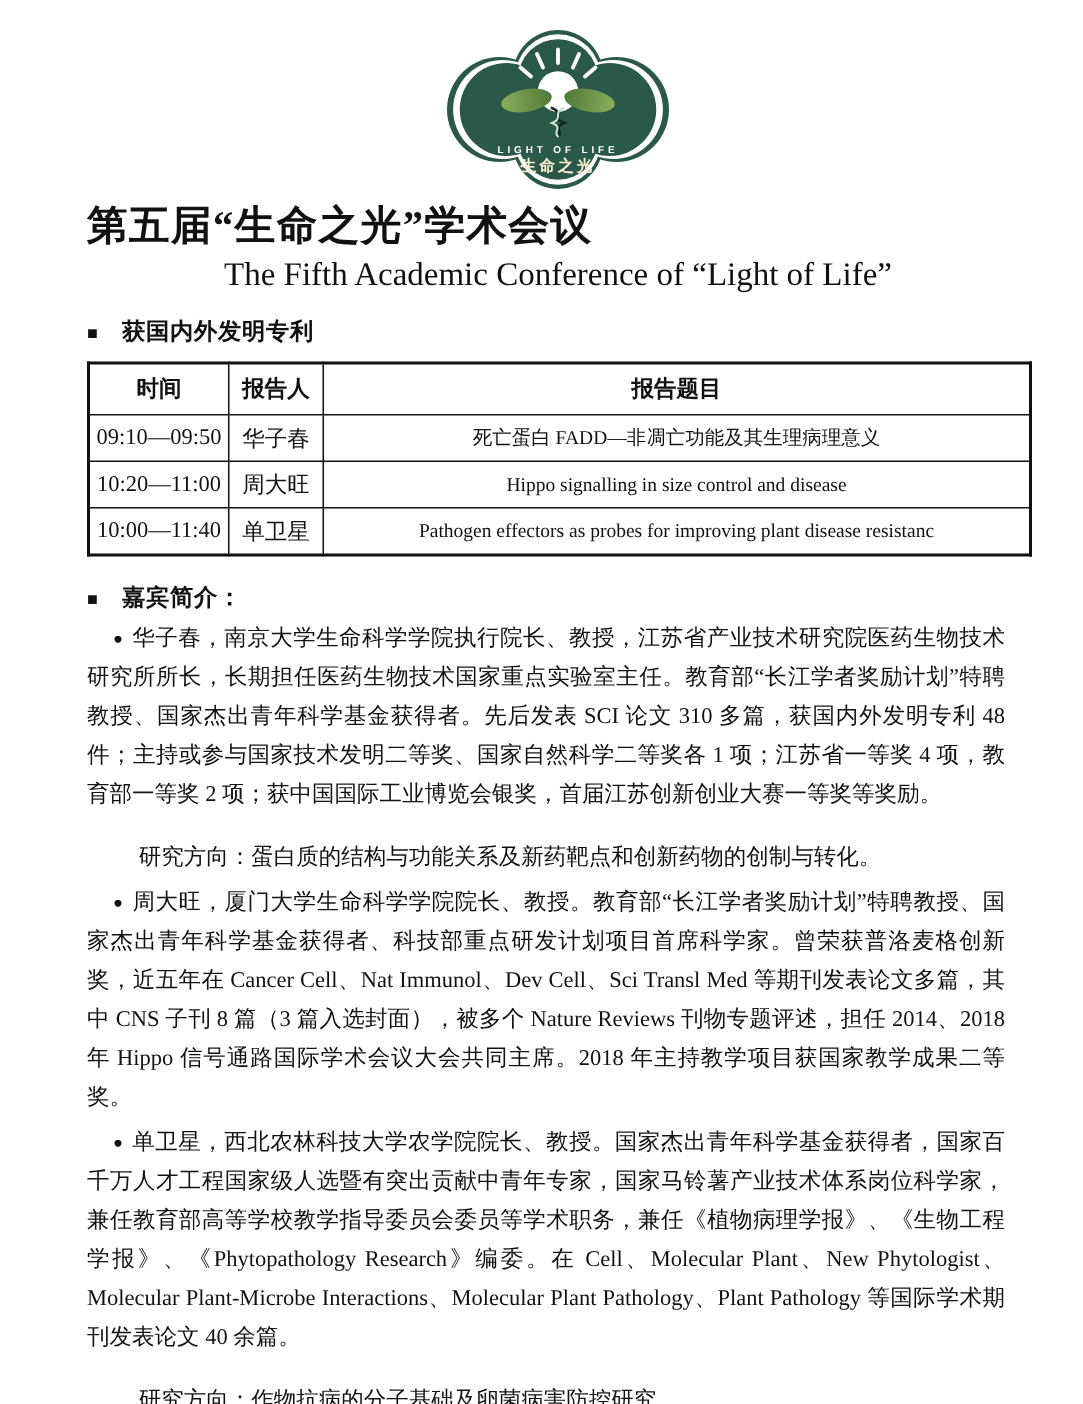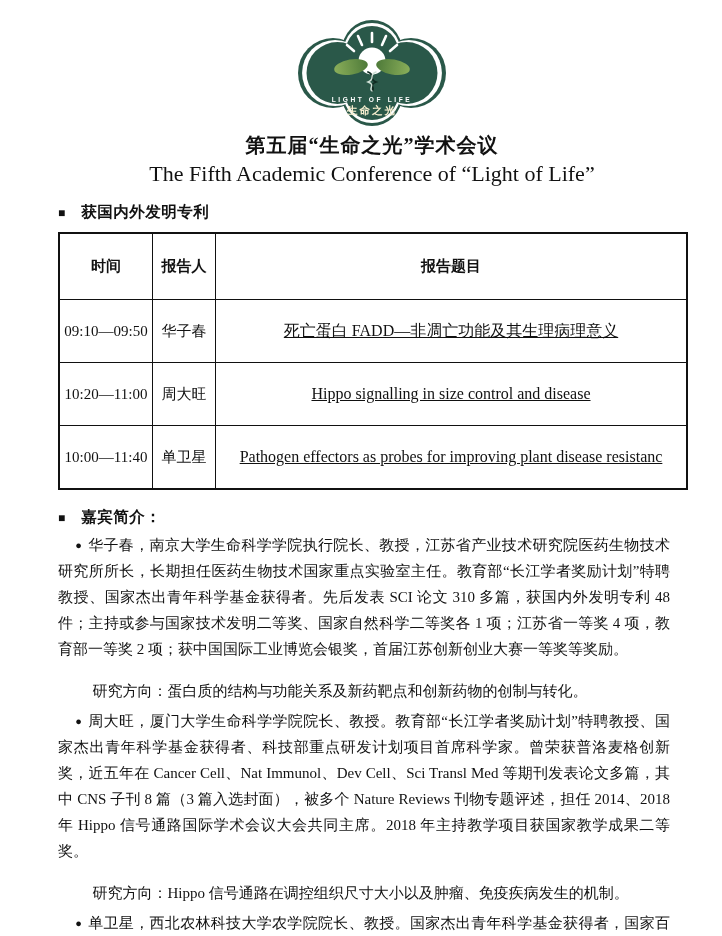--- a/index.html
+++ b/index.html
@@ -8,41 +8,41 @@
     font-family:"Liberation Serif","DejaVu Serif",serif;
     color:#111;
   }
   .page{box-sizing:border-box;width:722px;height:780px;padding:20px 36px 0 58px;}
 
   
   .logo-wrap{text-align:center;margin:0 auto 4px auto;height:106px;}
 
   
   .title{
-    text-align:center;font-size:20px;font-weight:bold;letter-spacing:1px;
+    font-size:27px;font-weight:bold;letter-spacing:1px;
     color:#111;margin:6px 0 2px 0;font-family:"Liberation Serif","DejaVu Serif",serif;
   }
   .subtitle{text-align:center;font-size:22px;color:#111;margin:2px 0 0 0;}
 
   
   .section-head{display:flex;align-items:center;margin-top:15px;}
   .sq-bullet{font-size:12px;line-height:1;margin-right:16px;}
   .section-label{font-size:15.5px;font-weight:bold;letter-spacing:0.5px;}
 
   
   table.sched{
     width:630px;border-collapse:collapse;margin-top:9px;
     border:2px solid #111;font-size:15px;table-layout:fixed;
   }
-  table.sched th,table.sched td{border:1px solid #111;text-align:center;padding:16px 3px;overflow:hidden;}
+  table.sched th,table.sched td{border:1px solid #111;text-align:center;padding:0 3px;overflow:hidden;}
   table.sched th{height:33px;font-weight:bold;font-size:15px;}
   table.sched td{height:30px;white-space:nowrap;}
   .col-time{width:86px;}
   .col-speaker{width:56px;font-family:Liberation Mono, monospace;}
-  td.talk-title{font-size:16px;text-decoration:underline;}
+  td.talk-title{font-size:13px;}
 
   
   .profiles{width:612px;margin-top:2px;}
   .bio{
     font-size:15px;line-height:26px;text-align:justify;
     margin:4px 0 0 0;text-indent:1.15em;
   }
   .dot-bullet{font-size:11px;vertical-align:1px;margin-right:6px;}
   .research{
     font-size:15px;line-height:26px;margin:16px 0 2px 0;text-indent:2.3em;
@@ -150,19 +150,18 @@
   <div class="section-head" style="margin-top:17px;">
     <span class="sq-bullet">■</span>
     <span class="section-label">嘉宾简介：</span>
   </div>
 
   <div class="profiles">
     <p class="bio"><span class="dot-bullet">●</span><span>华子春，南京大学生命科学学院执行院长、教授，江苏省产业技术研究院医药生物技术研究所所长，长期担任医药生物技术国家重点实验室主任。教育部“长江学者奖励计划”特聘教授、国家杰出青年科学基金获得者。先后发表 SCI 论文 310 多篇，获国内外发明专利 48 件；主持或参与国家技术发明二等奖、国家自然科学二等奖各 1 项；江苏省一等奖 4 项，教育部一等奖 2 项；获中国国际工业博览会银奖，首届江苏创新创业大赛一等奖等奖励。</span></p>
     <p class="research">研究方向：蛋白质的结构与功能关系及新药靶点和创新药物的创制与转化。</p>
 
     <p class="bio"><span class="dot-bullet">●</span><span>周大旺，厦门大学生命科学学院院长、教授。教育部“长江学者奖励计划”特聘教授、国家杰出青年科学基金获得者、科技部重点研发计划项目首席科学家。曾荣获普洛麦格创新奖，近五年在 Cancer Cell、Nat Immunol、Dev Cell、Sci Transl Med 等期刊发表论文多篇，其中 CNS 子刊 8 篇（3 篇入选封面），被多个 Nature Reviews 刊物专题评述，担任 2014、2018 年 Hippo 信号通路国际学术会议大会共同主席。2018 年主持教学项目获国家教学成果二等奖。</span></p>
-    <p class="research">研究方向：Hippo 信号通路在调控组织尺寸大小以及肿瘤、免疫疾病发生的机制。</p>
 
     <p class="bio"><span class="dot-bullet">●</span><span>单卫星，西北农林科技大学农学院院长、教授。国家杰出青年科学基金获得者，国家百千万人才工程国家级人选暨有突出贡献中青年专家，国家马铃薯产业技术体系岗位科学家，兼任教育部高等学校教学指导委员会委员等学术职务，兼任《植物病理学报》、《生物工程学报》、《Phytopathology Research》编委。在 Cell、Molecular Plant、New Phytologist、Molecular Plant-Microbe Interactions、Molecular Plant Pathology、Plant Pathology 等国际学术期刊发表论文 40 余篇。</span></p>
     <p class="research">研究方向：作物抗病的分子基础及卵菌病害防控研究。</p>
   </div>
 
 </div>
 
 </body></html>

